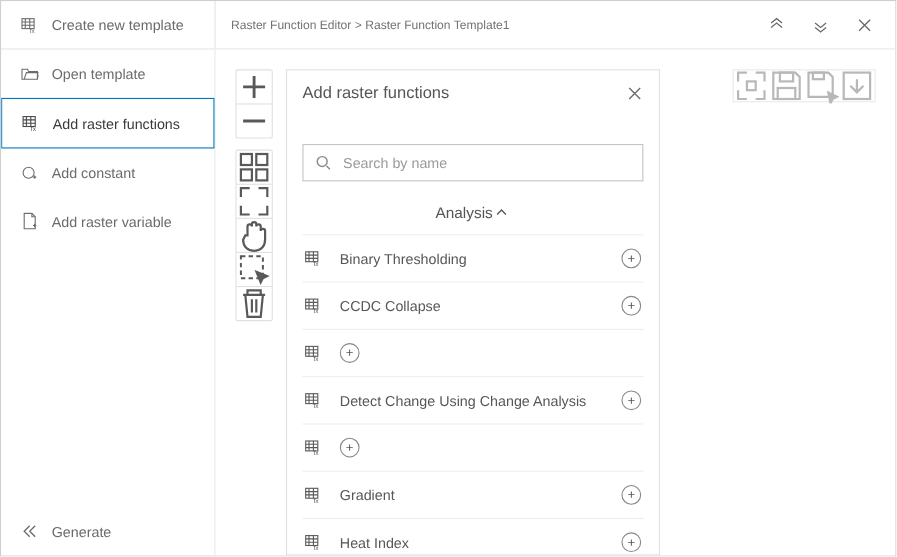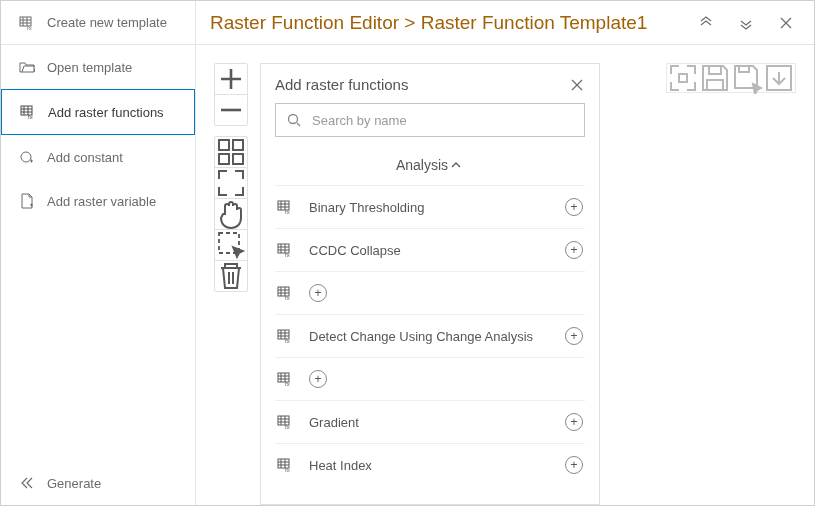--- a/index.html
+++ b/index.html
@@ -2,21 +2,21 @@
 <html><head>
 <meta charset="utf-8">
 <style>
   * { box-sizing: border-box; margin: 0; padding: 0; }
   body { font-family: "Segoe UI", Arial, sans-serif; font-size: 13px; color: #595959; background: #fff; }
   .app { width: 815px; height: 506px; border: 1px solid #cfcfcf; display: flex; flex-direction: column; overflow: hidden; }
 
   
   .header { height: 44px; border-bottom: 1px solid #e4e4e4; display: flex; align-items: center; }
   .header-left { width: 195px; display: flex; align-items: center; padding-left: 18px; gap: 12px; color: #6b6b6b; border-right: 1px solid #e4e4e4; height: 100%;}
-  .header-title { flex: 1; padding-left: 14px; font-size: 19px; color: #a16207; }
+  .header-title { flex: 1; padding-left: 14px; font-size: 11px; color: #737373; }
   .header-actions { display: flex; gap: 24px; padding-right: 20px; align-items: center; color: #6b6b6b; }
 
   
   .body { flex: 1; display: flex; overflow: hidden; }
 
   
   .sidebar { width: 195px; border-right: 1px solid #e4e4e4; display: flex; flex-direction: column; }
   .side-list { flex: 1; }
   .side-item { display: flex; align-items: center; gap: 12px; padding: 14px 18px; color: #6b6b6b; cursor: pointer; }
   .side-item.selected { border: 1px solid #0079c1; color: #3a3a3a; background: #fff; }
@@ -29,21 +29,21 @@
   .toolstrip { width: 34px; margin: 18px 0 0 18px; display: flex; flex-direction: column; gap: 10px; }
   .tool-box { border: 1px solid #e0e0e0; border-radius: 2px; display: flex; flex-direction: column; align-items: center; }
   .tool-btn { width: 32px; height: 30px; display: flex; align-items: center; justify-content: center; color: #595959; cursor: pointer; }
   .tool-sep { height: 1px; width: 100%; background: #e0e0e0; }
 
   
   .panel { width: 340px; margin: 18px 0 0 12px; border: 1px solid #e0e0e0; display: flex; flex-direction: column; min-height: 0; }
   .panel-header { display: flex; align-items: center; justify-content: space-between; padding: 12px 14px 10px 14px; }
   .panel-title { font-size: 15px; color: #555; }
   .panel-close { cursor: pointer; color: #6b6b6b; }
-  .panel-body { flex: 1; overflow-y: auto; padding: 0 14px 0 14px; min-height: 0; }
+  .panel-body { flex: 1; overflow-y: auto; padding: 0 14px 0 14px; min-height: 0; margin-top: 28px; }
   .search-wrap { border: 1px solid #c4c4c4; display: flex; align-items: center; height: 34px; padding: 0 10px; margin-bottom: 20px; gap: 10px; }
   .search-input { border: none; outline: none; flex: 1; font-size: 13px; color: #595959; }
   .search-input::placeholder { color: #9a9a9a; }
   .category { display: flex; align-items: center; justify-content: center; padding: 0 2px 12px 2px; font-size: 14px; color: #555; cursor: pointer; }
   .func-item { display: flex; align-items: center; gap: 16px; padding: 12px 2px; border-top: 1px solid #eee; }
   .func-item:first-of-type { border-top: 1px solid #eee; }
   .func-label { flex: 1; color: #575757; font-size: 13px; }
   .add-btn { width: 18px; height: 18px; border-radius: 50%; border: 1px solid #888; display: flex; align-items: center; justify-content: center; font-size: 12px; color: #555; cursor: pointer; }
 
   

